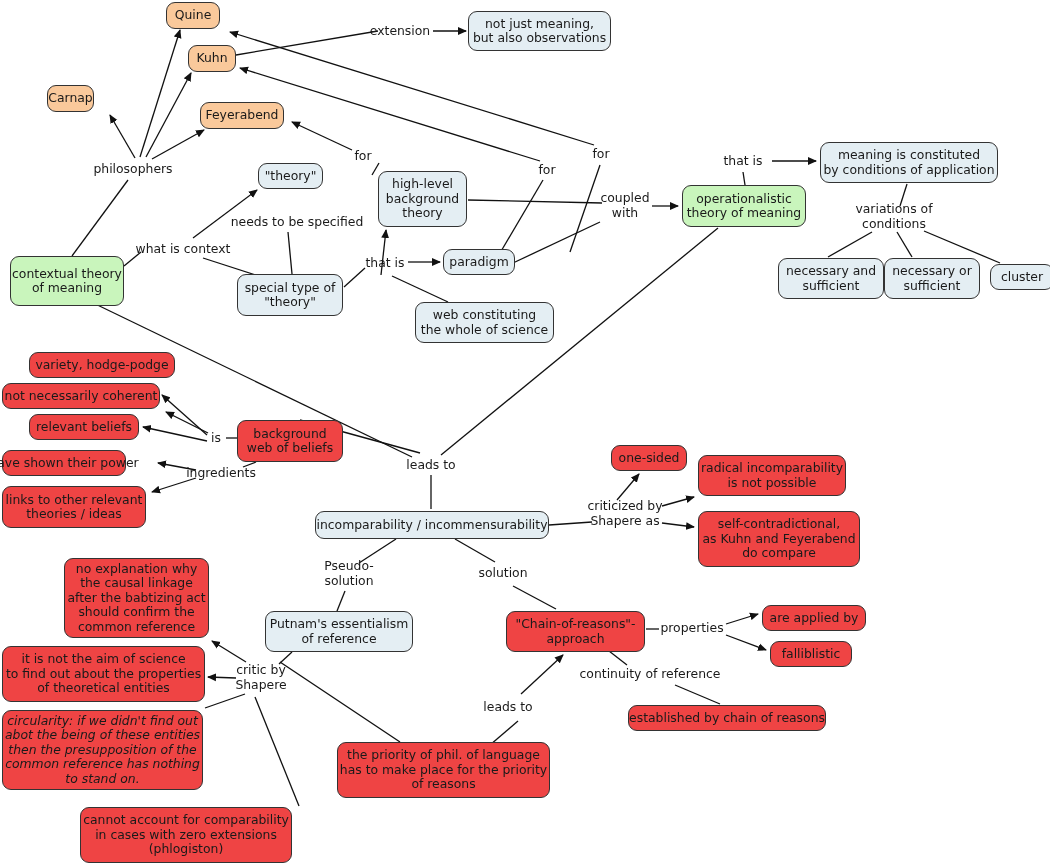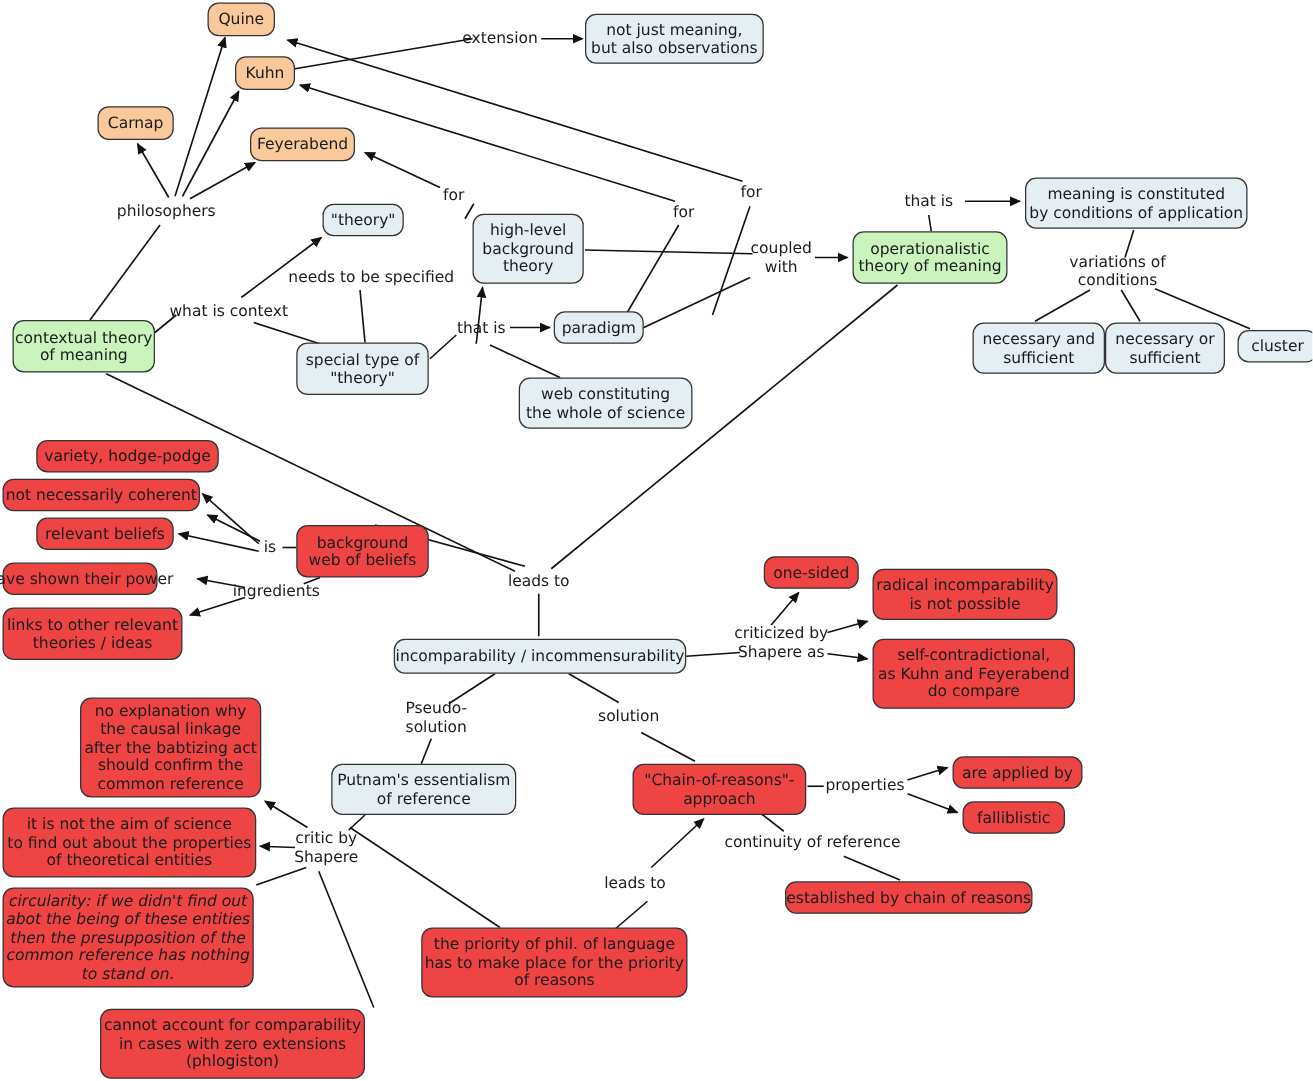--- a/index.html
+++ b/index.html
@@ -118,21 +118,21 @@
     </g>
   </svg>
 
   <div id="nodes">
       <div class="node n-orange" style="left: 166px; top: 2px; width: 54px; height: 27px;">
         <span style="white-space: pre;">Quine</span>
       </div>
       <div class="node n-orange" style="left: 188px; top: 45px; width: 48px; height: 27px;">
         <span style="white-space: pre;">Kuhn</span>
       </div>
-      <div class="node n-orange" style="left: 47px; top: 85px; width: 61px; height: 27px; margin-left: 31px;">
+      <div class="node n-orange" style="left: 47px; top: 85px; width: 47px; height: 27px;">
         <span style="white-space: pre;">Carnap</span>
       </div>
       <div class="node n-orange" style="left: 200px; top: 102px; width: 84px; height: 27px;">
         <span style="white-space: pre;">Feyerabend</span>
       </div>
       <div class="node n-blue" style="left: 468px; top: 11px; width: 143px; height: 40px;">
         <span style="white-space: pre;">not just meaning,
 but also observations</span>
       </div>
       <div class="node n-blue" style="left: 258px; top: 163px; width: 65px; height: 26px;">
@@ -144,21 +144,21 @@
 theory</span>
       </div>
       <div class="node n-green" style="left: 682px; top: 185px; width: 124px; height: 42px;">
         <span style="white-space: pre;">operationalistic
 theory of meaning</span>
       </div>
       <div class="node n-blue" style="left: 820px; top: 142px; width: 178px; height: 41px;">
         <span style="white-space: pre;">meaning is constituted
 by conditions of application</span>
       </div>
-      <div class="node n-green" style="left: 10px; top: 256px; width: 114px; height: 42px;">
+      <div class="node n-green" style="left: 10px; top: 256px; width: 114px; height: 50px;">
         <span style="white-space: pre;">contextual theory
 of meaning</span>
       </div>
       <div class="node n-blue" style="left: 443px; top: 249px; width: 72px; height: 26px;">
         <span style="white-space: pre;">paradigm</span>
       </div>
       <div class="node n-blue" style="left: 237px; top: 274px; width: 106px; height: 42px;">
         <span style="white-space: pre;">special type of
 "theory"</span>
       </div>

